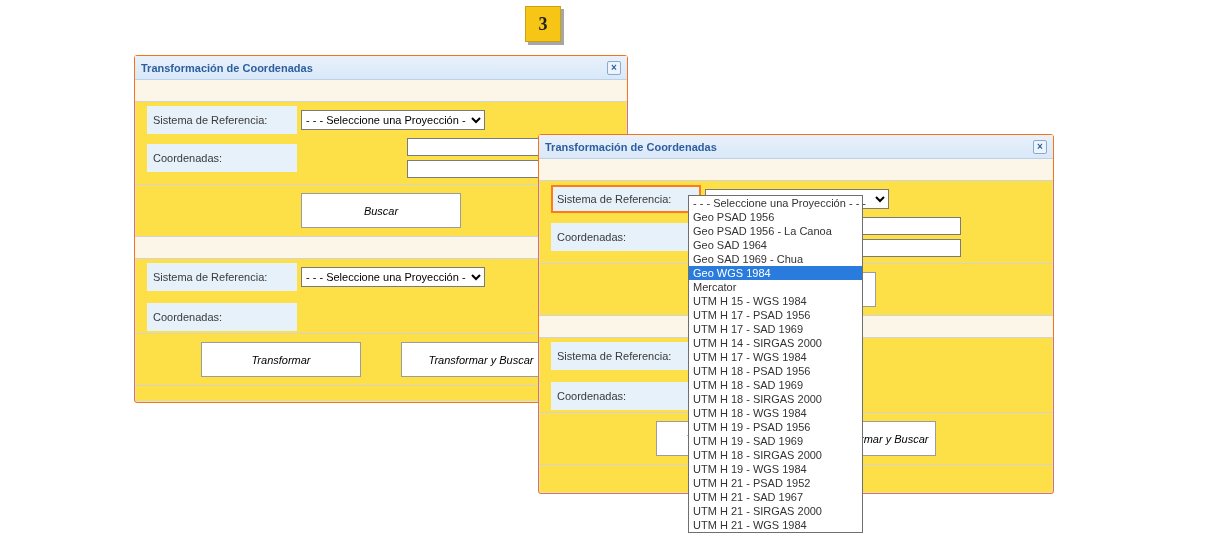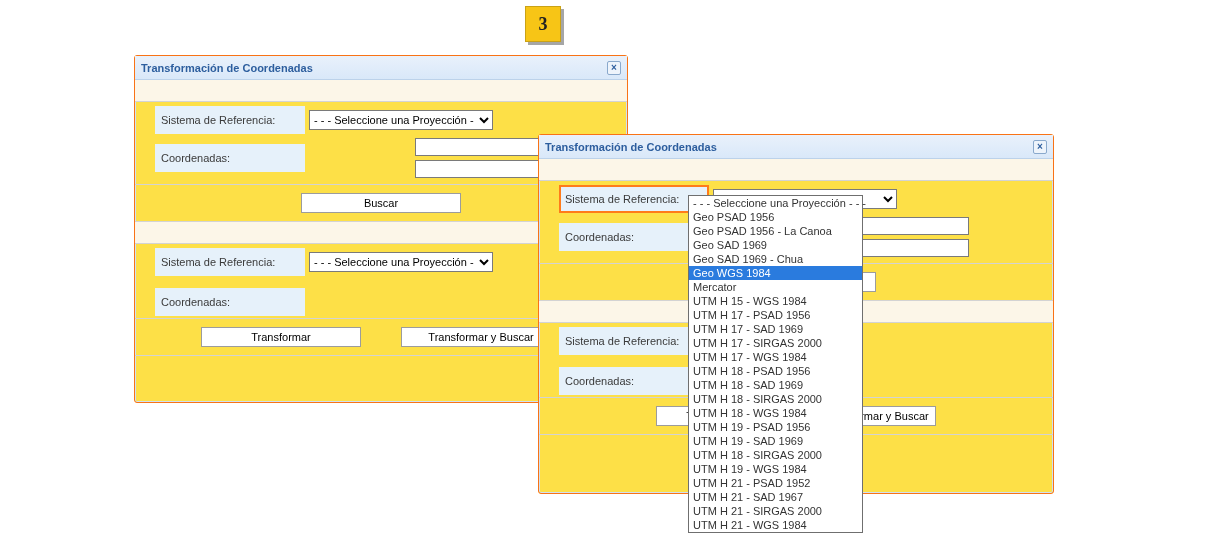--- a/index.html
+++ b/index.html
@@ -53,21 +53,21 @@
   .close-btn {
     width: 14px; height: 14px;
     border: 1px solid #8aa9cc;
     background: #eef4fb;
     display: flex; align-items: center; justify-content: center;
     font-size: 10px; color: #2d5e9e;
     cursor: pointer;
     border-radius: 2px;
   }
   .section {
-    padding: 4px 4px 2px 20px;
+    padding: 4px 4px 2px 12px;
     border-bottom: 1px solid #d3d3d3;
   }
   .form-row {
     display: flex;
     align-items: center;
   }
   .label-cell {
     width: 150px;
     background: #e6f1fa;
     padding: 8px 6px;
@@ -106,25 +106,26 @@
   }
   .btn-row {
     display: flex;
     justify-content: center;
     gap: 40px;
     padding: 8px 0;
     border-bottom: 1px solid #d3d3d3;
   }
   .btn {
     min-width: 160px;
-    height: 20px;
+    height: 35px;
     border: 1px solid #9c9c9c;
     background: #fff;
     font-size: 11px;
     cursor: pointer;
+    font-style: italic;
   }
   .dropdown-open {
     position: absolute;
     left: 688px;
     top: 195px;
     width: 175px;
     background: #fff;
     border: 1px solid #6f6f6f;
     z-index: 10;
     font-size: 11px;
@@ -244,28 +245,28 @@
   <div class="btn-row">
     <button class="btn" style="min-width:120px">Transformar</button>
     <button class="btn" style="min-width:120px">Transformar y Buscar</button>
   </div>
 </div>
 
 <div class="dropdown-open" id="dd">
     <div class="opt">- - - Seleccione una Proyección - - -</div>
     <div class="opt">Geo PSAD 1956</div>
     <div class="opt">Geo PSAD 1956 - La Canoa</div>
-    <div class="opt">Geo SAD 1969</div>
+    <div class="opt">Geo SAD 1964</div>
     <div class="opt">Geo SAD 1969 - Chua</div>
     <div class="opt selected">Geo WGS 1984</div>
     <div class="opt">Mercator</div>
     <div class="opt">UTM H 15 - WGS 1984</div>
     <div class="opt">UTM H 17 - PSAD 1956</div>
     <div class="opt">UTM H 17 - SAD 1969</div>
-    <div class="opt">UTM H 17 - SIRGAS 2000</div>
+    <div class="opt">UTM H 14 - SIRGAS 2000</div>
     <div class="opt">UTM H 17 - WGS 1984</div>
     <div class="opt">UTM H 18 - PSAD 1956</div>
     <div class="opt">UTM H 18 - SAD 1969</div>
     <div class="opt">UTM H 18 - SIRGAS 2000</div>
     <div class="opt">UTM H 18 - WGS 1984</div>
     <div class="opt">UTM H 19 - PSAD 1956</div>
     <div class="opt">UTM H 19 - SAD 1969</div>
     <div class="opt">UTM H 18 - SIRGAS 2000</div>
     <div class="opt">UTM H 19 - WGS 1984</div>
     <div class="opt">UTM H 21 - PSAD 1952</div>

